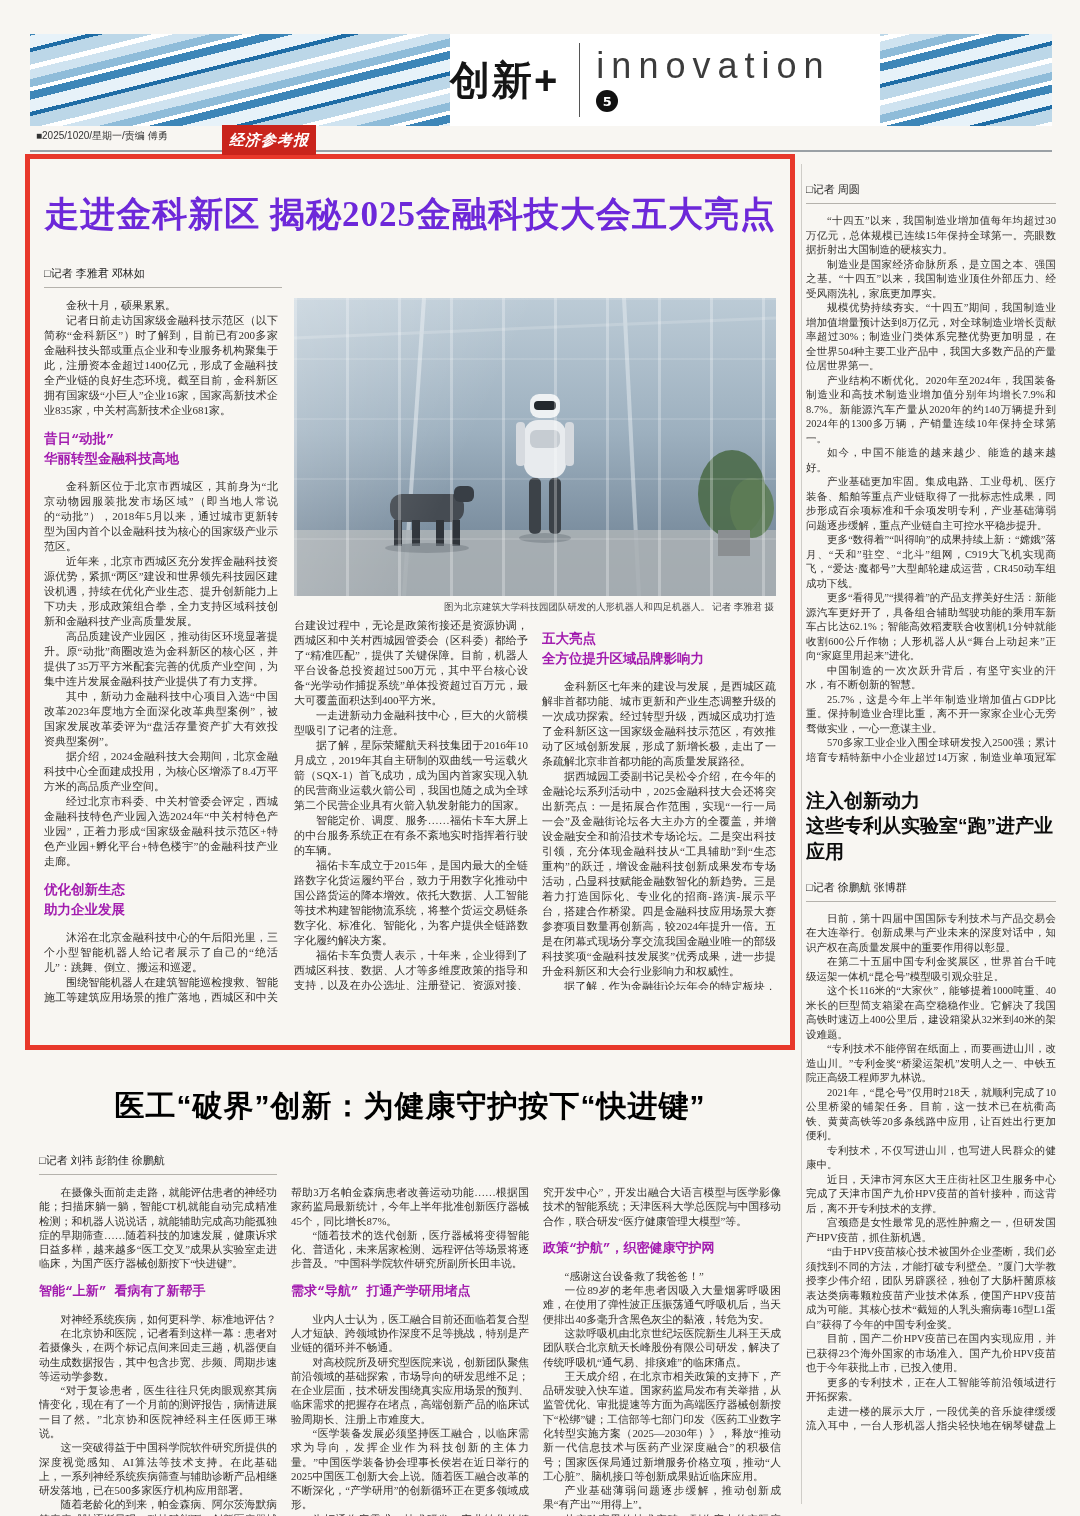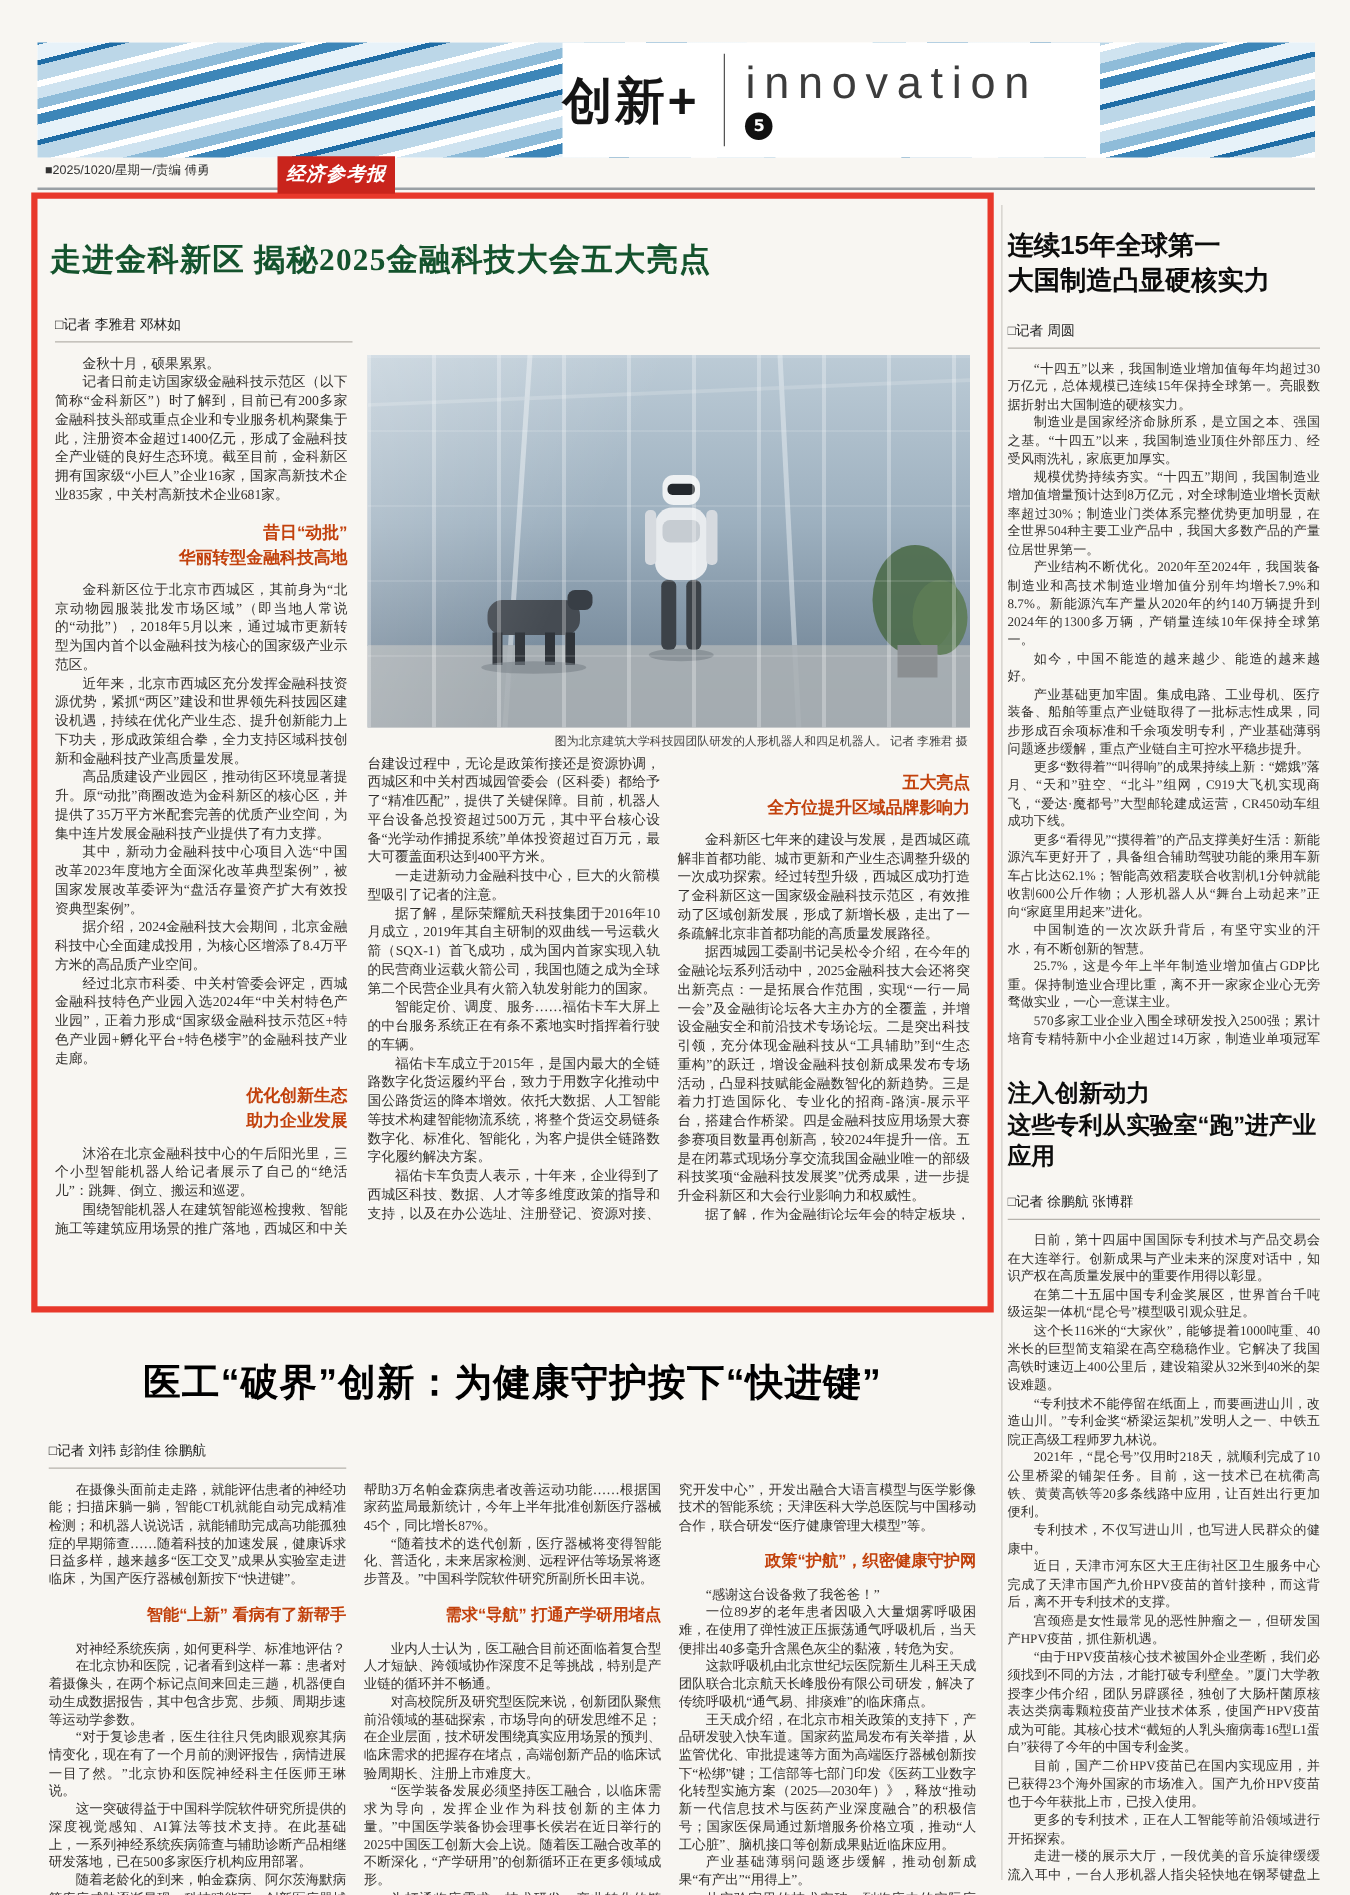--- a/index.html
+++ b/index.html
@@ -22,28 +22,28 @@
   .page-badge{margin-top:6px;width:22px;height:22px;border-radius:50%;background:#111;color:#fff;
       font-family:"DejaVu Sans",sans-serif;font-size:13px;font-weight:bold;display:flex;align-items:center;justify-content:center;}
   .date-line{position:absolute;left:36px;top:129px;font-family:"Liberation Sans",sans-serif;font-size:10px;color:#333;}
   .logo{position:absolute;left:222px;top:125px;width:94px;height:30px;background:#c9241c;color:#fff;
       font-weight:bold;font-style:italic;font-size:15px;line-height:30px;text-align:center;letter-spacing:1px;z-index:3;}
   .top-rule{position:absolute;left:30px;top:150px;width:1022px;height:2px;background:#9aa0a5;}
   .v-divider{position:absolute;left:801px;top:164px;width:1px;height:1340px;background:#cfcdc8;}
   
   .para{font-size:11px;line-height:15px;text-align:justify;text-indent:2em;color:#33312e;}
   .para.noindent{text-indent:0;}
-  .col-subhead{font-family:Liberation Sans, sans-serif;font-weight:bold;font-size:13.5px;line-height:1.45;
-      text-align:right;color:#c2410c;margin:12px 0 10px;white-space:pre-line;}
+  .col-subhead{font-family:Liberation Mono, monospace;font-weight:bold;font-size:13.5px;line-height:1.45;
+      text-align:left;color:#a21caf;margin:12px 0 10px;white-space:pre-line;}
   .byline{font-family:"Liberation Sans",sans-serif;font-size:11px;color:#222;
       border-bottom:1px solid #b5b2ac;padding-bottom:6px;}
   
   .main-article{position:absolute;left:25px;top:154px;width:770px;height:896px;border:5px solid #e8382b;
       box-sizing:border-box;background:#f8f6f2;z-index:2;}
-  .main-headline{margin:32px 10px 0;font-size:25px;font-weight:bold;letter-spacing:1px;text-align:left;color:#14532d;}
+  .main-headline{margin:32px 10px 0;font-size:35px;font-weight:bold;letter-spacing:1px;text-align:center;color:#6d28d9;}
   .main-byline{margin:28px 0 0 14px;width:238px;}
   .main-body{display:flex;gap:16px;margin:10px 14px 0;height:706px;overflow:hidden;}
   .m-col1{width:236px;height:100%;overflow:hidden;}
   .m-right{width:482px;display:flex;flex-direction:column;}
   .photo{position:relative;width:482px;height:298px;overflow:hidden;
       background:linear-gradient(180deg,#bccbd6 0%,#9db0bf 45%,#7c8fa0 78%,#aab3b8 78%,#9aa3a9 100%);}
   .photo .mullions{position:absolute;inset:0;
       background:repeating-linear-gradient(90deg,rgba(255,255,255,.28) 0 3px,rgba(0,0,0,0) 3px 52px),
                  repeating-linear-gradient(180deg,rgba(255,255,255,.12) 0 2px,rgba(0,0,0,0) 2px 60px);}
   .photo .glare{position:absolute;left:-40px;top:-30px;width:320px;height:380px;
@@ -166,22 +166,20 @@
               <div class="para">据西城园工委副书记吴松令介绍，在今年的金融论坛系列活动中，2025金融科技大会还将突出新亮点：一是拓展合作范围，实现“一行一局一会”及金融街论坛各大主办方的全覆盖，并增设金融安全和前沿技术专场论坛。二是突出科技引领，充分体现金融科技从“工具辅助”到“生态重构”的跃迁，增设金融科技创新成果发布专场活动，凸显科技赋能金融数智化的新趋势。三是着力打造国际化、专业化的招商-路演-展示平台，搭建合作桥梁。四是金融科技应用场景大赛参赛项目数量再创新高，较2024年提升一倍。五是在闭幕式现场分享交流我国金融业唯一的部级科技奖项“金融科技发展奖”优秀成果，进一步提升金科新区和大会行业影响力和权威性。</div>
               <div class="para">据了解，作为金融街论坛年会的特定板块，2025金融科技大会将于10月28日至30日在中关村金融科技特色产业园举行。本次大会将以“数智时代下的金融科技”为主题，举办五场主论坛和五场平行论坛，以及金融科技成果展示、FinTech先锋营等活动，助力金融科技企业技术落地与产业赋能，把握行业合作机遇。</div>
             </div>
         </div>
       </div>
     </div>
   </section>
 
   <aside class="sidebar">
     <div class="sb-a">
-      <h2 class="sb-headline">连续15年全球第一
-大国制造凸显硬核实力</h2>
       <div class="byline sb-byline">□记者 周圆</div>
       <div class="sb-body-a">
           <div class="para">“十四五”以来，我国制造业增加值每年均超过30万亿元，总体规模已连续15年保持全球第一。亮眼数据折射出大国制造的硬核实力。</div>
           <div class="para">制造业是国家经济命脉所系，是立国之本、强国之基。“十四五”以来，我国制造业顶住外部压力、经受风雨洗礼，家底更加厚实。</div>
           <div class="para">规模优势持续夯实。“十四五”期间，我国制造业增加值增量预计达到8万亿元，对全球制造业增长贡献率超过30%；制造业门类体系完整优势更加明显，在全世界504种主要工业产品中，我国大多数产品的产量位居世界第一。</div>
           <div class="para">产业结构不断优化。2020年至2024年，我国装备制造业和高技术制造业增加值分别年均增长7.9%和8.7%。新能源汽车产量从2020年的约140万辆提升到2024年的1300多万辆，产销量连续10年保持全球第一。</div>
           <div class="para">如今，中国不能造的越来越少、能造的越来越好。</div>
           <div class="para">产业基础更加牢固。集成电路、工业母机、医疗装备、船舶等重点产业链取得了一批标志性成果，同步形成百余项标准和千余项发明专利，产业基础薄弱问题逐步缓解，重点产业链自主可控水平稳步提升。</div>
           <div class="para">更多“数得着”“叫得响”的成果持续上新：“嫦娥”落月、“天和”驻空、“北斗”组网，C919大飞机实现商飞，“爱达·魔都号”大型邮轮建成运营，CR450动车组成功下线。</div>
           <div class="para">更多“看得见”“摸得着”的产品支撑美好生活：新能源汽车更好开了，具备组合辅助驾驶功能的乘用车新车占比达62.1%；智能高效稻麦联合收割机1分钟就能收割600公斤作物；人形机器人从“舞台上动起来”正向“家庭里用起来”进化。</div>

